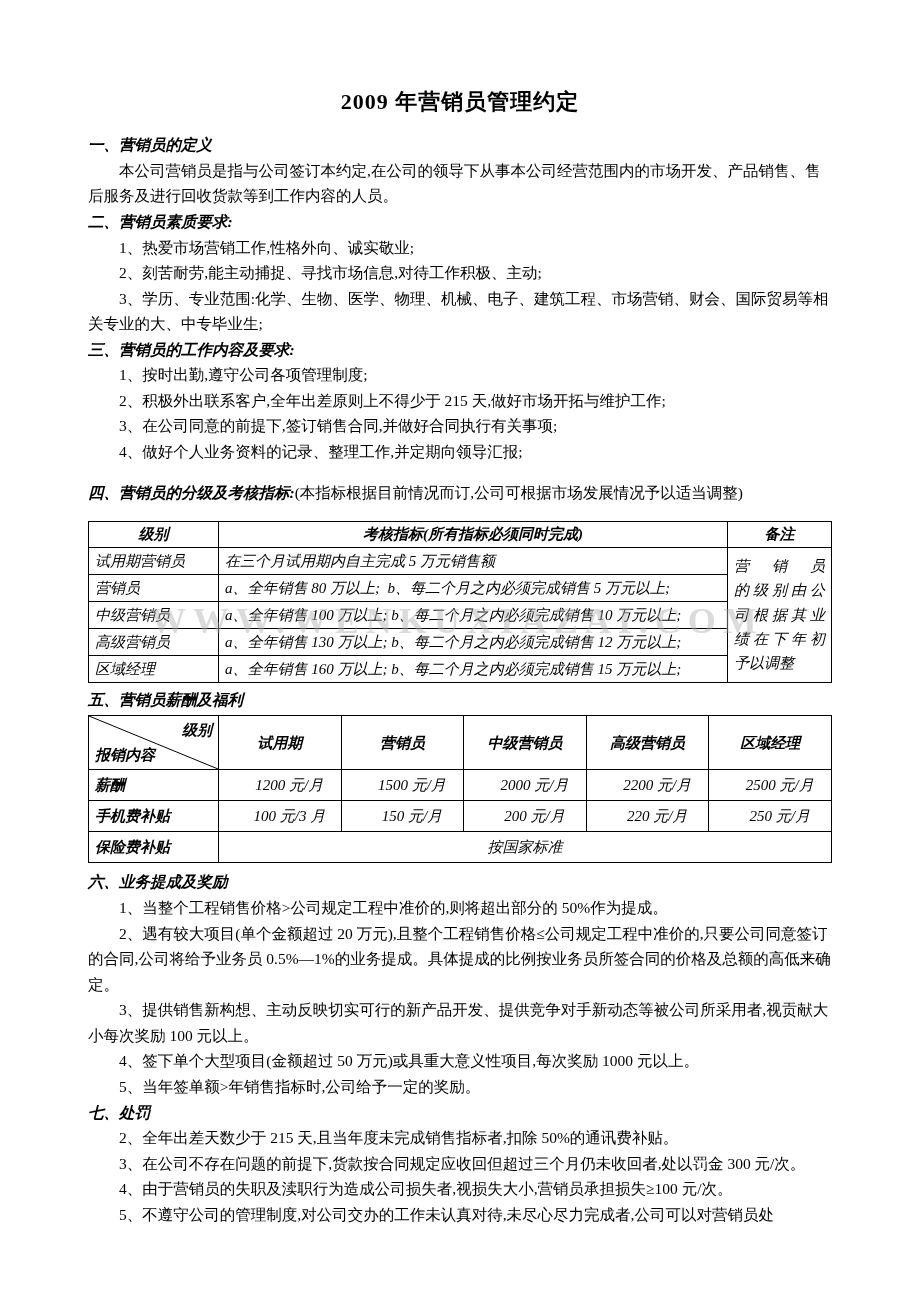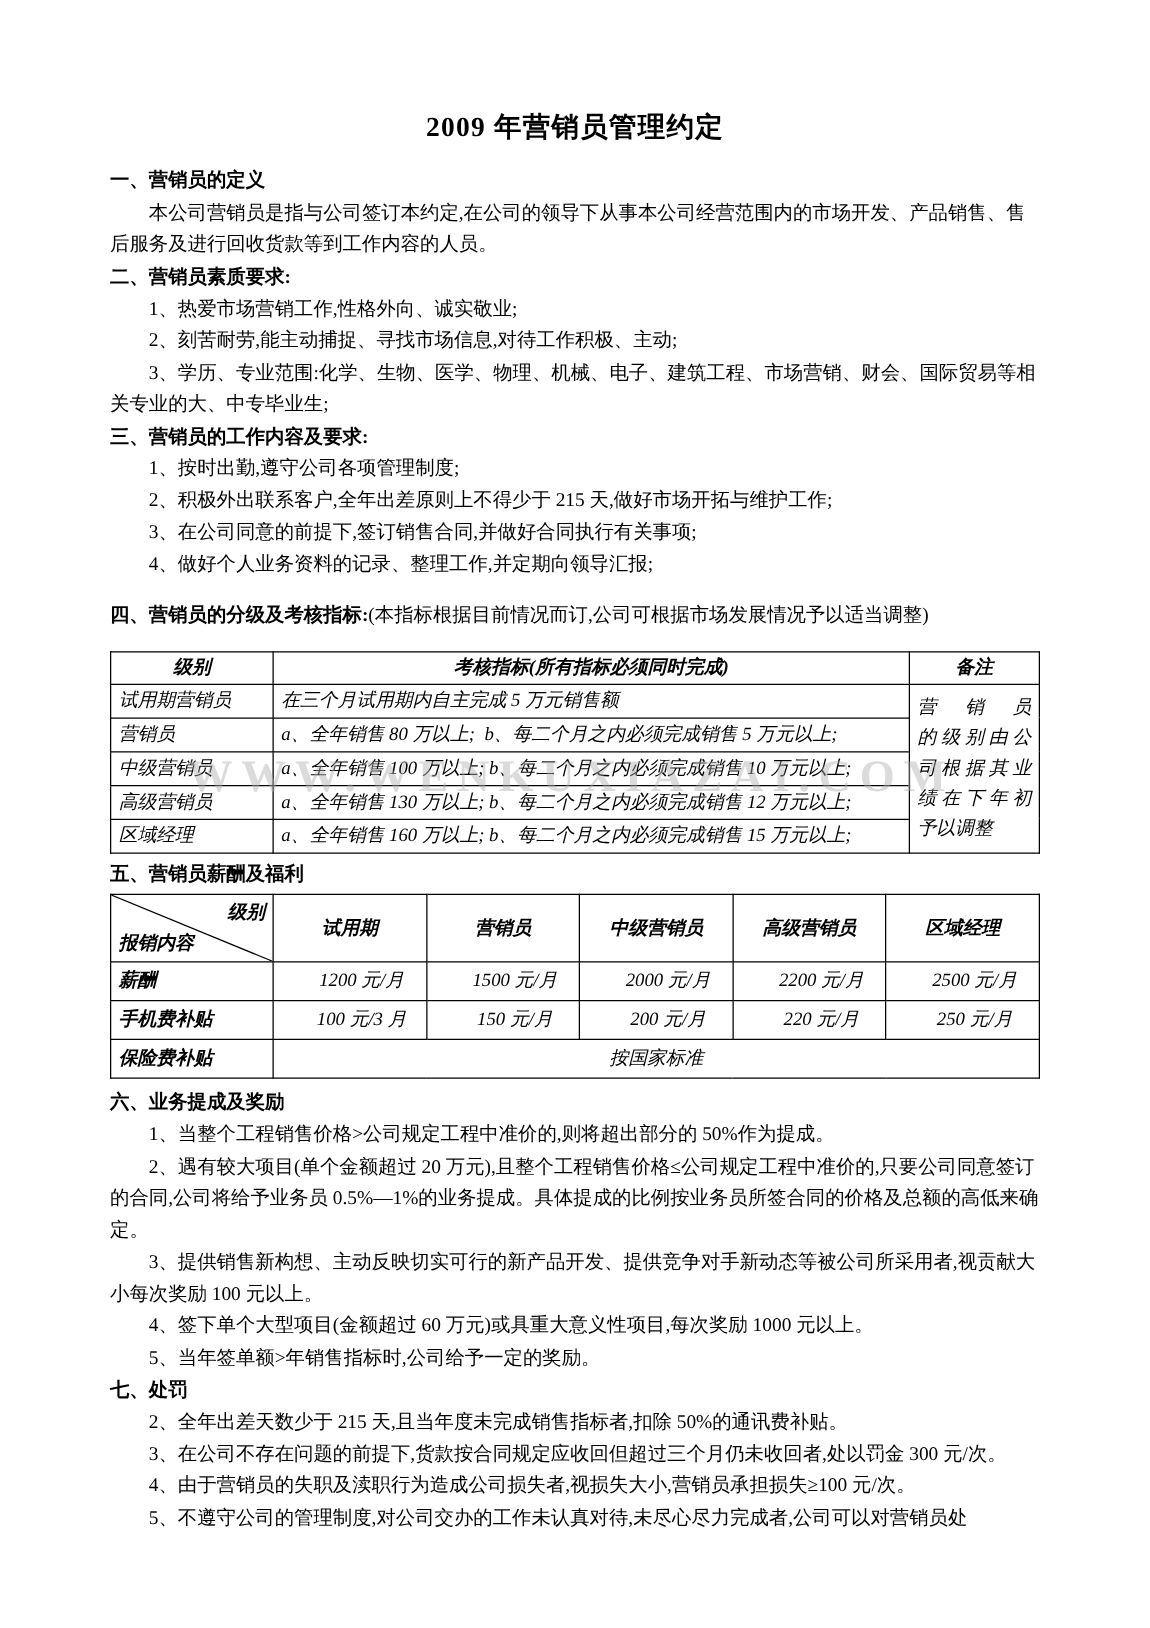--- a/index.html
+++ b/index.html
@@ -5,21 +5,21 @@
   * { box-sizing: border-box; }
   html,body { margin:0; padding:0; background:#ffffff; }
   .page {
     width:920px; height:1302px; position:relative; overflow:hidden;
     padding:84px 88px 30px 88px;
     font-family:"Liberation Serif","DejaVu Serif",serif;
     color:#000; font-size:15.5px; line-height:1.65;
     background:#ffffff;
   }
   .title { font-size:22px; font-weight:bold; text-align:center; margin:0 0 12px 0; letter-spacing:1px; }
-  .hd { font-weight:bold; margin:0; }
+  .hd { font-weight:bold; margin:0;font-style:italic; }
   .para { margin:0; text-indent:2em; }
   .inline-note { font-weight:normal; }
   .boldtxt { font-weight:bold; }
 
   table.t { width:100%; border-collapse:collapse; table-layout:fixed; font-size:15px; }
   .t td, .t th { border:1px solid #000; padding:0 6px; vertical-align:middle;font-style:italic; }
   .t th { font-weight:bold; text-align:center; }
 
   .t1 { margin:3px 0 4px 0; }
   .t1 .c-level { width:17.5%; }
@@ -151,21 +151,21 @@
       <td class="lbl">保险费补贴</td>
       <td class="span-val" colspan="5">按国家标准</td>
     </tr>
   </tbody>
     </table>
 
   <p class="hd">六、业务提成及奖励</p>
   <p class="para">1、当整个工程销售价格&gt;公司规定工程中准价的,则将超出部分的 50%作为提成。</p>
   <p class="para">2、遇有较大项目(单个金额超过 20 万元),且整个工程销售价格≤公司规定工程中准价的,只要公司同意签订的合同,公司将给予业务员 0.5%—1%的业务提成。具体提成的比例按业务员所签合同的价格及总额的高低来确定。</p>
   <p class="para">3、提供销售新构想、主动反映切实可行的新产品开发、提供竞争对手新动态等被公司所采用者,视贡献大小每次奖励 100 元以上。</p>
-  <p class="para">4、签下单个大型项目(金额超过 60 万元)或具重大意义性项目,每次奖励 1000 元以上。</p>
+  <p class="para">4、签下单个大型项目(金额超过 50 万元)或具重大意义性项目,每次奖励 1000 元以上。</p>
   <p class="para">5、当年签单额&gt;年销售指标时,公司给予一定的奖励。</p>
 
   <p class="hd">七、处罚</p>
   <p class="para">2、全年出差天数少于 215 天,且当年度未完成销售指标者,扣除 50%的通讯费补贴。</p>
   <p class="para">3、在公司不存在问题的前提下,货款按合同规定应收回但超过三个月仍未收回者,处以罚金 300 元/次。</p>
   <p class="para">4、由于营销员的失职及渎职行为造成公司损失者,视损失大小,营销员承担损失≥100 元/次。</p>
   <p class="para">5、不遵守公司的管理制度,对公司交办的工作未认真对待,未尽心尽力完成者,公司可以对营销员处</p>
 
   <div class="watermark">WWW.WENKUXIAZAI.COM</div>
 

